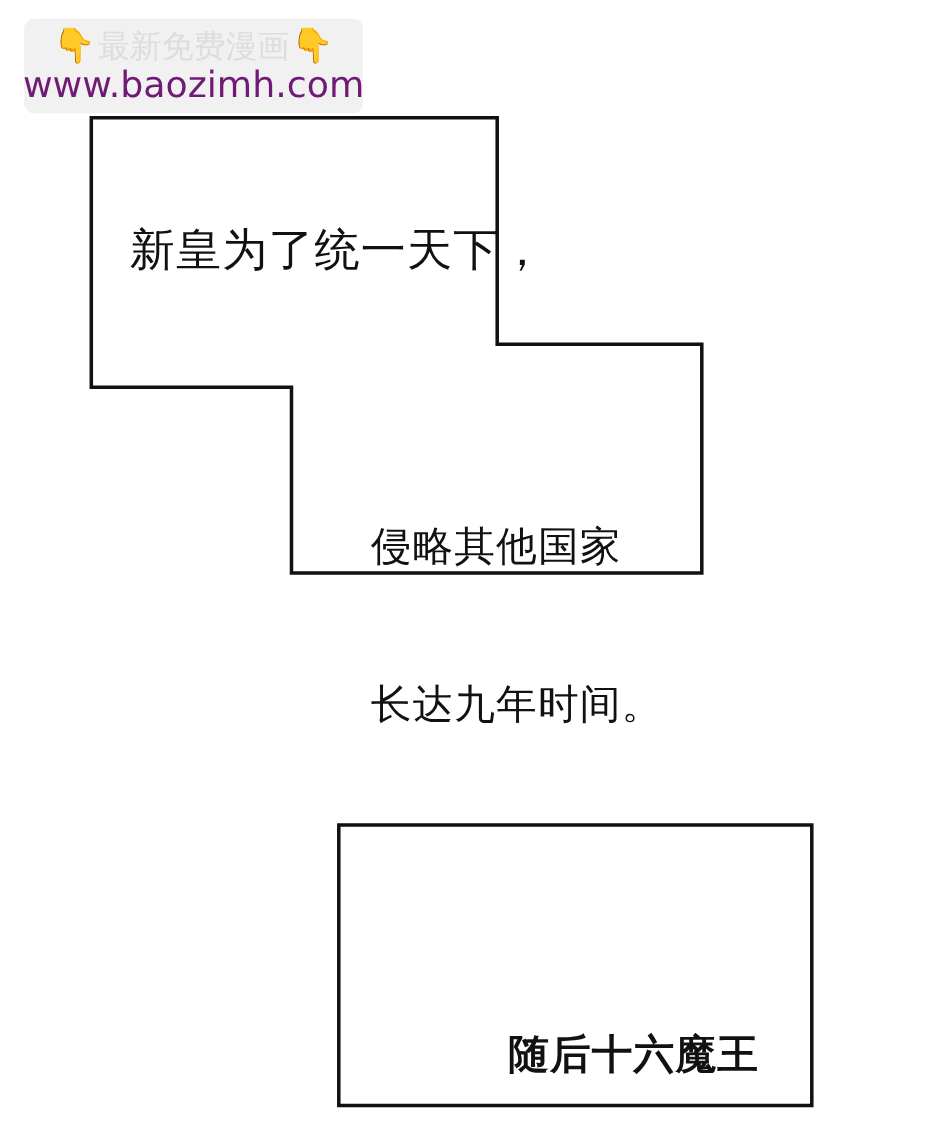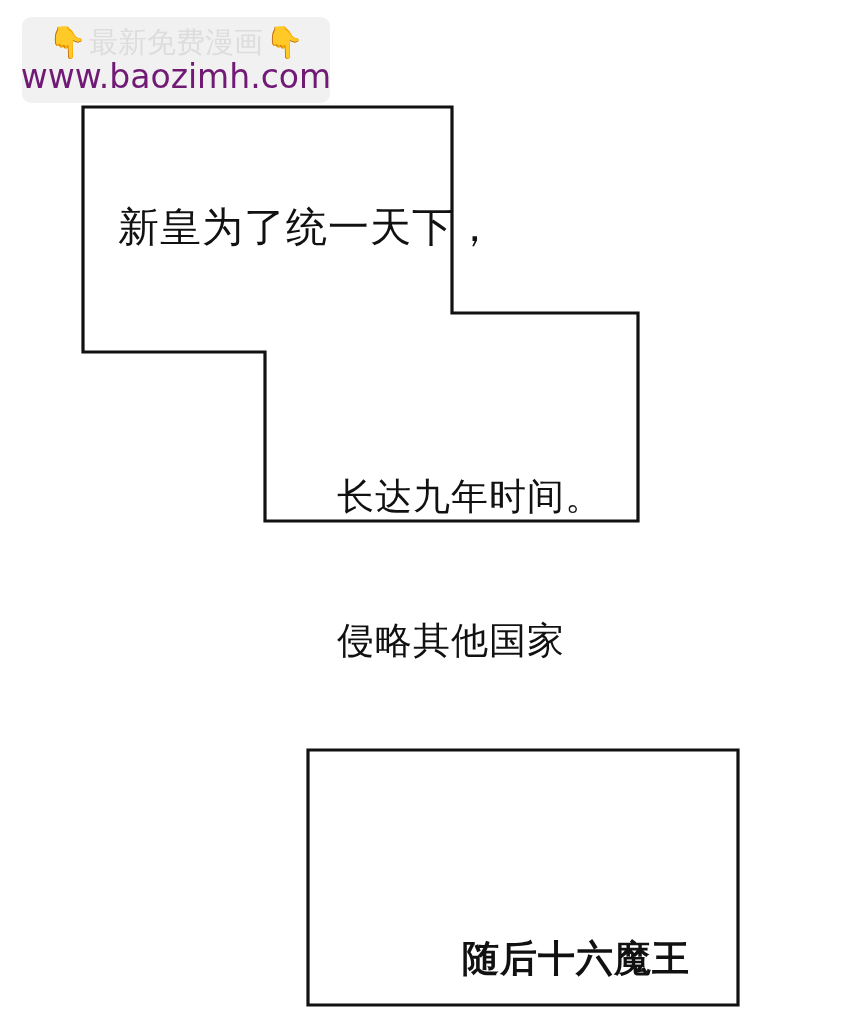--- a/index.html
+++ b/index.html
@@ -132,22 +132,22 @@
       <span class="wm-hand">👇</span>
       <span class="wm-cn">最新免费漫画</span>
       <span class="wm-hand">👇</span>
     </div>
     <div class="wm-line2">www.baozimh.com</div>
   </div>
 
   <div class="btext" id="text-emperor">新皇为了统一天下，</div>
 
   <div class="btext" id="text-invasion">
+    <span class="line-regular">侵略其他国家</span>
     <span class="line-regular">长达九年时间。</span>
-    <span class="line-regular">侵略其他国家</span>
   </div>
 
   <div class="btext" id="text-demonlords">
     <span class="line-bold">随后十六魔王</span>
     
   </div>
 
 </div>
 
 </body></html>

